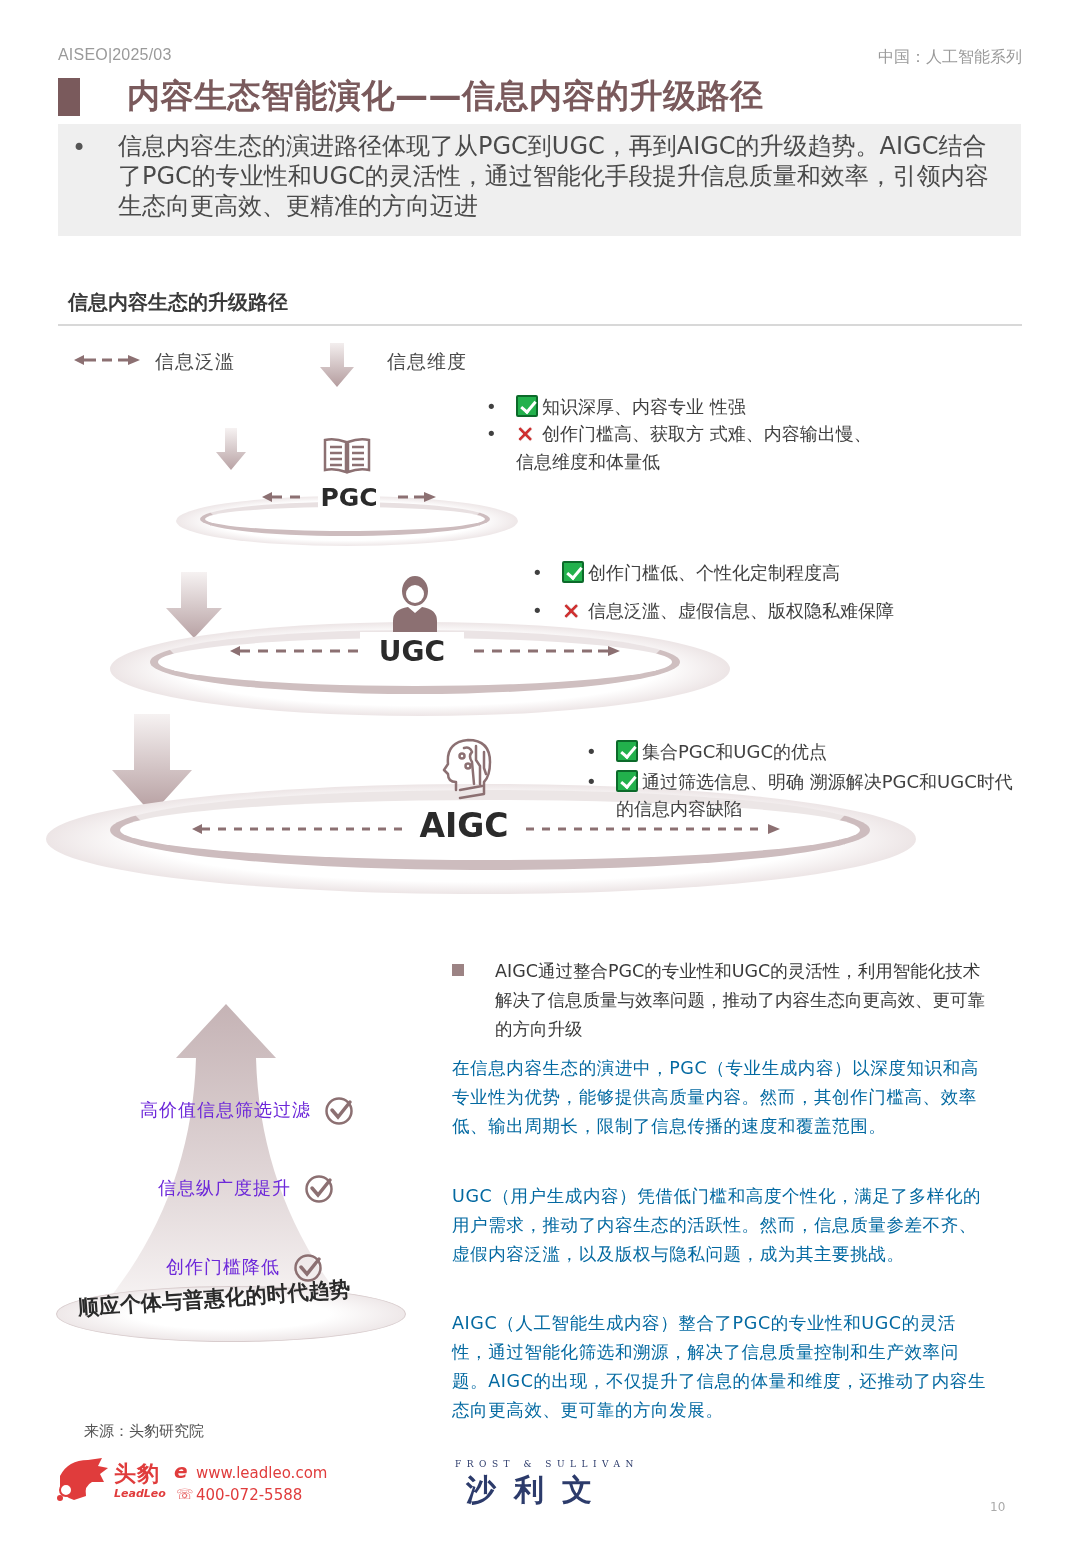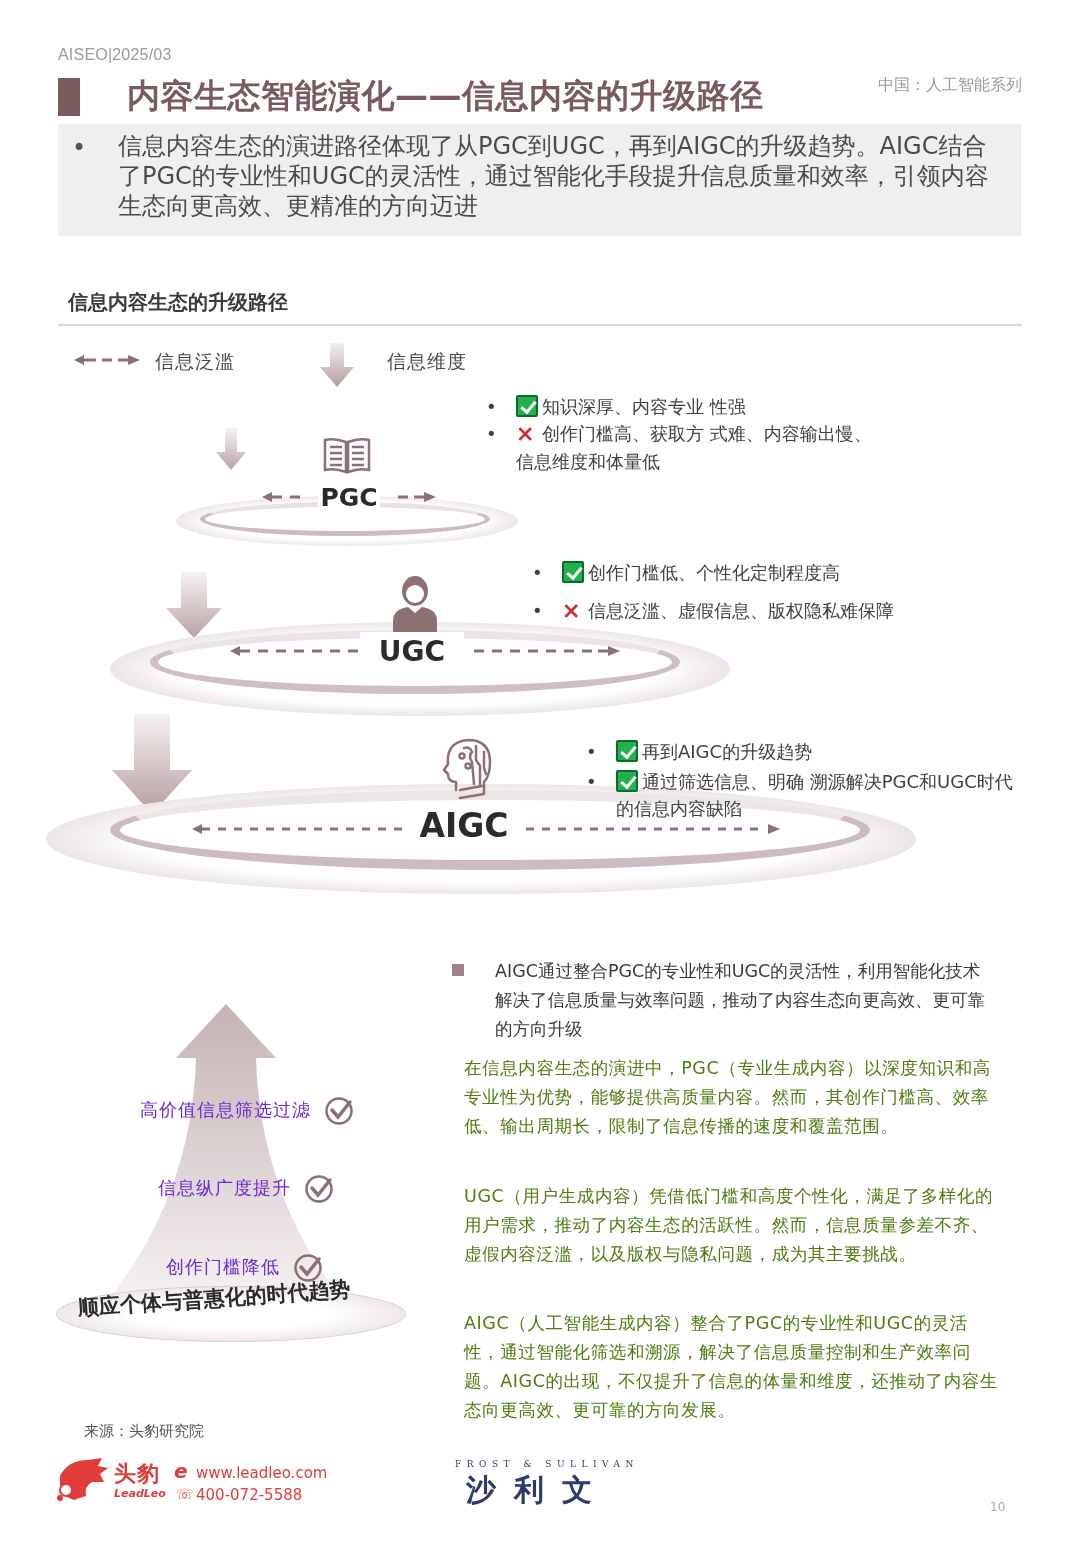--- a/index.html
+++ b/index.html
@@ -3,21 +3,21 @@
 <meta charset="utf-8">
 <style>
   * { margin: 0; padding: 0; box-sizing: border-box; }
   html, body { width: 1080px; height: 1560px; background: #ffffff; overflow: hidden; }
   body { position: relative; font-family: "DejaVu Sans", "Liberation Sans", sans-serif; color: #404040; }
 
   .abs { position: absolute; }
 
   
   .hdr-left { left: 58px; top: 46px; font-size: 16px; color: #9a9a9a; font-family: "Liberation Sans", sans-serif; letter-spacing: 0.2px; }
-  .hdr-right { right: 58px; top: 47px; font-size: 16px; color: #9a9a9a; margin-top: 28px; }
+  .hdr-right { right: 58px; top: 47px; font-size: 16px; color: #9a9a9a; }
 
   .title-bar { left: 58px; top: 78px; width: 22px; height: 38px; background: #7a5a5c; }
   .title { left: 104px; top: 74px; font-size: 33px; color: #7a5a5c; font-weight: bold; letter-spacing: 0.5px; white-space: nowrap; margin-left: 23px; }
 
   .summary { left: 58px; top: 124px; width: 963px; height: 112px; background: #efefef; }
   .summary .dot { position: absolute; left: 14px; top: 10px; font-size: 24px; color: #555; }
   .summary .txt { position: absolute; left: 60px; top: 7px; width: 890px; font-size: 24px; line-height: 30px; color: #4a4a4a; }
 
   
   .sec-title { left: 68px; top: 289px; font-size: 20px; font-weight: bold; color: #3a3a3a; }
@@ -42,21 +42,21 @@
   
   .bigarrow { left: 50px; top: 1000px; width: 360px; height: 340px; }
   .step { position: absolute; font-size: 18px; color: #6d28d9; letter-spacing: 1px; white-space: nowrap; }
   .step .ck { display: inline-block; vertical-align: middle; margin-left: 6px; }
   .base-ell { left: 56px; top: 1286px; width: 350px; height: 56px; border-radius: 50%; background: radial-gradient(ellipse at center, #ffffff 40%, #e9e1e2 80%, #d8cccd 100%); border: 1px solid #d8cccd; }
   .base-txt { left: 78px; top: 1294px; font-size: 21px; font-weight: bold; color: #2a2a2a; transform: rotate(-4deg); transform-origin: left center; white-space: nowrap; }
 
   .r-head { left: 452px; top: 957px; width: 540px; font-size: 17.5px; font-weight: normal; color: #3a3a3a; line-height: 29px; }
   .r-head .sq { position: absolute; left: 0; top: 7px; width: 12px; height: 12px; background: #9c8384; }
   .r-head .t { padding-left: 43px; display: block; }
-  .para { position: absolute; left: 464px; width: 538px; font-size: 17.5px; color: #4d7c0f; line-height: 29px; letter-spacing: 0.6px; }
+  .para { position: absolute; left: 452px; width: 538px; font-size: 17.5px; color: #0369a1; line-height: 29px; letter-spacing: 0.6px; }
 
   .source { left: 68px; top: 1422px; font-size: 15px; color: #555; margin-left: 16px; }
   .leo-cn { left: 114px; top: 1459px; font-size: 22px; font-weight: bold; color: #e03c3c; letter-spacing: 1px; }
   .leo-en { left: 114px; top: 1487px; font-size: 11px; font-style: italic; font-weight: bold; color: #e03c3c; }
   .leo-e { left: 174px; top: 1459px; font-size: 20px; font-weight: bold; font-style: italic; color: #e03c3c; }
   .leo-url { left: 196px; top: 1464px; font-size: 15px; color: #e03c3c; }
   .leo-phone { left: 196px; top: 1486px; font-size: 15px; color: #e03c3c; }
   .leo-ph-ico { left: 176px; top: 1486px; font-size: 14px; color: #e03c3c; }
 
   .fs-en { left: 455px; top: 1459px; font-size: 9px; letter-spacing: 5.5px; color: #2c3b6b; font-family: "DejaVu Serif", serif; }
@@ -240,21 +240,21 @@
       <rect x="162" y="5.5" width="8" height="3"></rect>
       <rect x="178" y="5.5" width="8" height="3"></rect>
       <rect x="194" y="5.5" width="8" height="3"></rect>
       <rect x="210" y="5.5" width="8" height="3"></rect>
       <rect x="226" y="5.5" width="8" height="3"></rect>
     </g>
   <polygon points="256,7 244,2 244,12" fill="#8c7072"></polygon>
 </svg>
 
 <div class="bullets" style="left:586px;top:738px;width:440px;">
-  <div class="b"><span class="bd">•</span><span class="chk"></span><span>再到AIGC的升级趋势</span></div>
+  <div class="b"><span class="bd">•</span><span class="chk"></span><span>集合PGC和UGC的优点</span></div>
   <div class="b" style="margin-top:3px;"><span class="bd">•</span><span class="chk"></span><span>通过筛选信息、明确 溯源解决PGC和UGC时代的信息内容缺陷</span></div>
 </div>
 
 <svg class="abs bigarrow" viewBox="0 0 360 340">
   <defs>
     <linearGradient id="ga" x1="0" y1="0" x2="0" y2="1">
       <stop offset="0" stop-color="#c5b3b5"></stop>
       <stop offset="0.6" stop-color="#e2d8d9"></stop>
       <stop offset="1" stop-color="#f8f5f5"></stop>
     </linearGradient>

